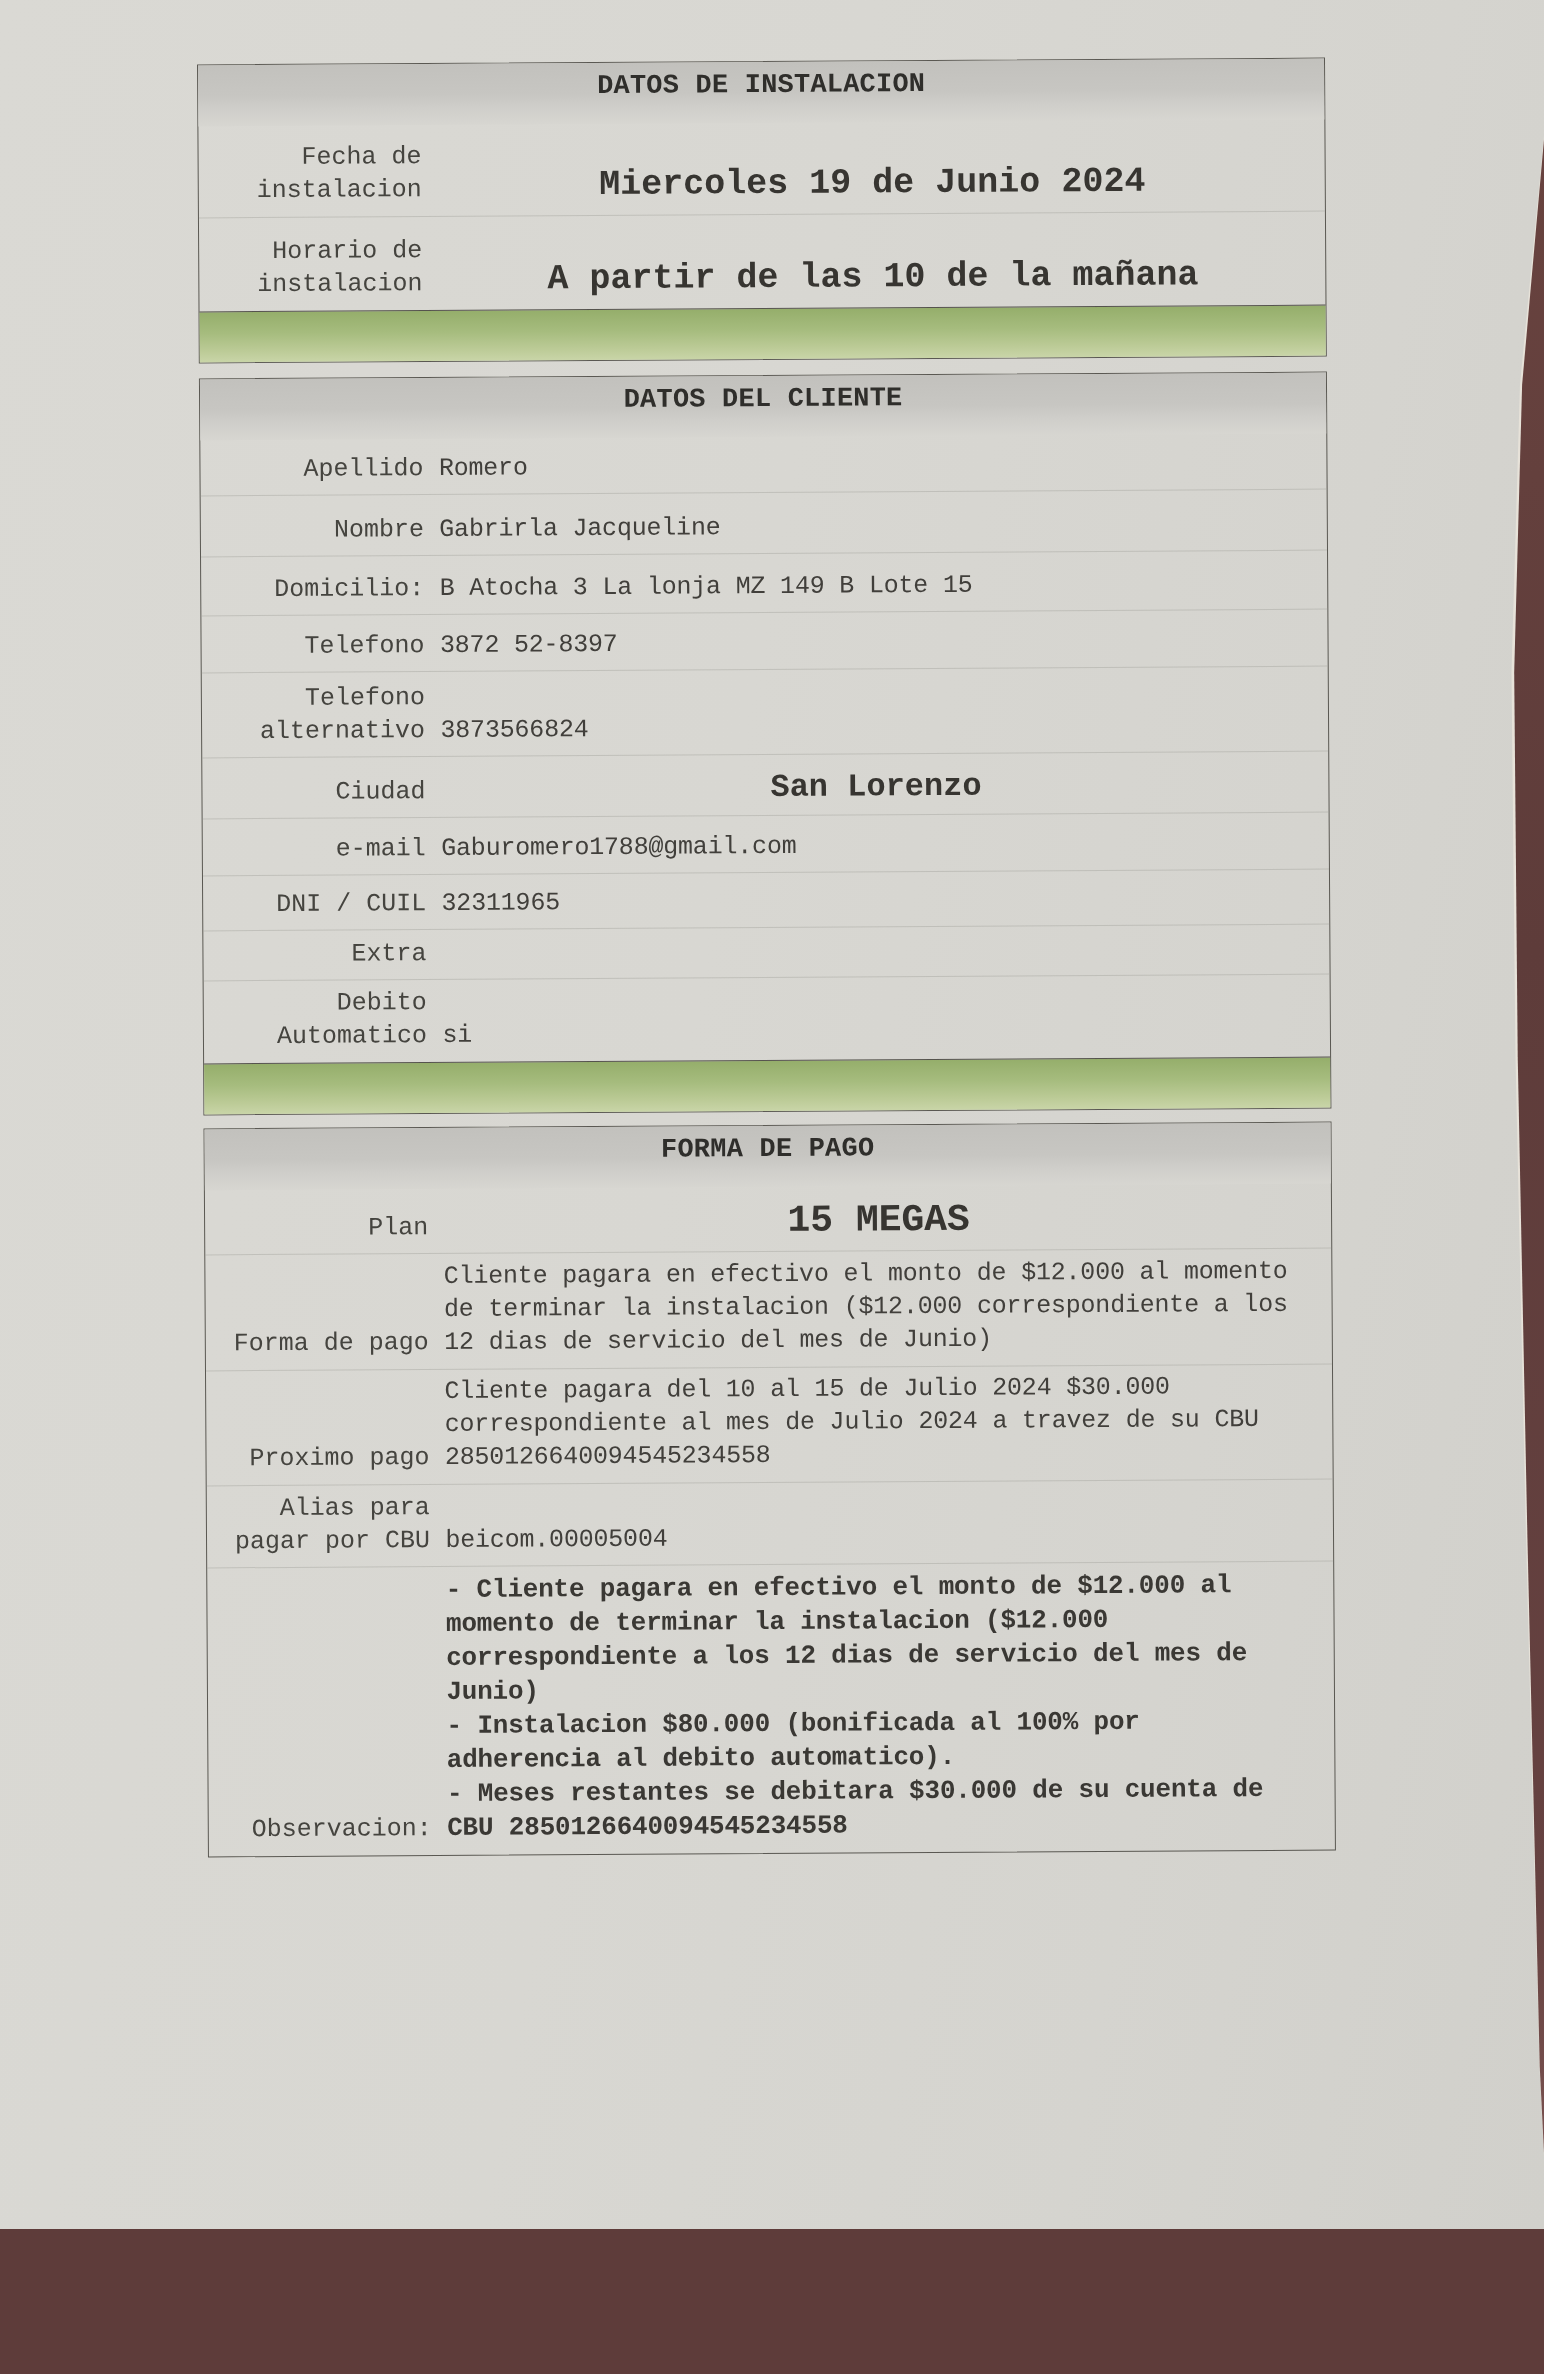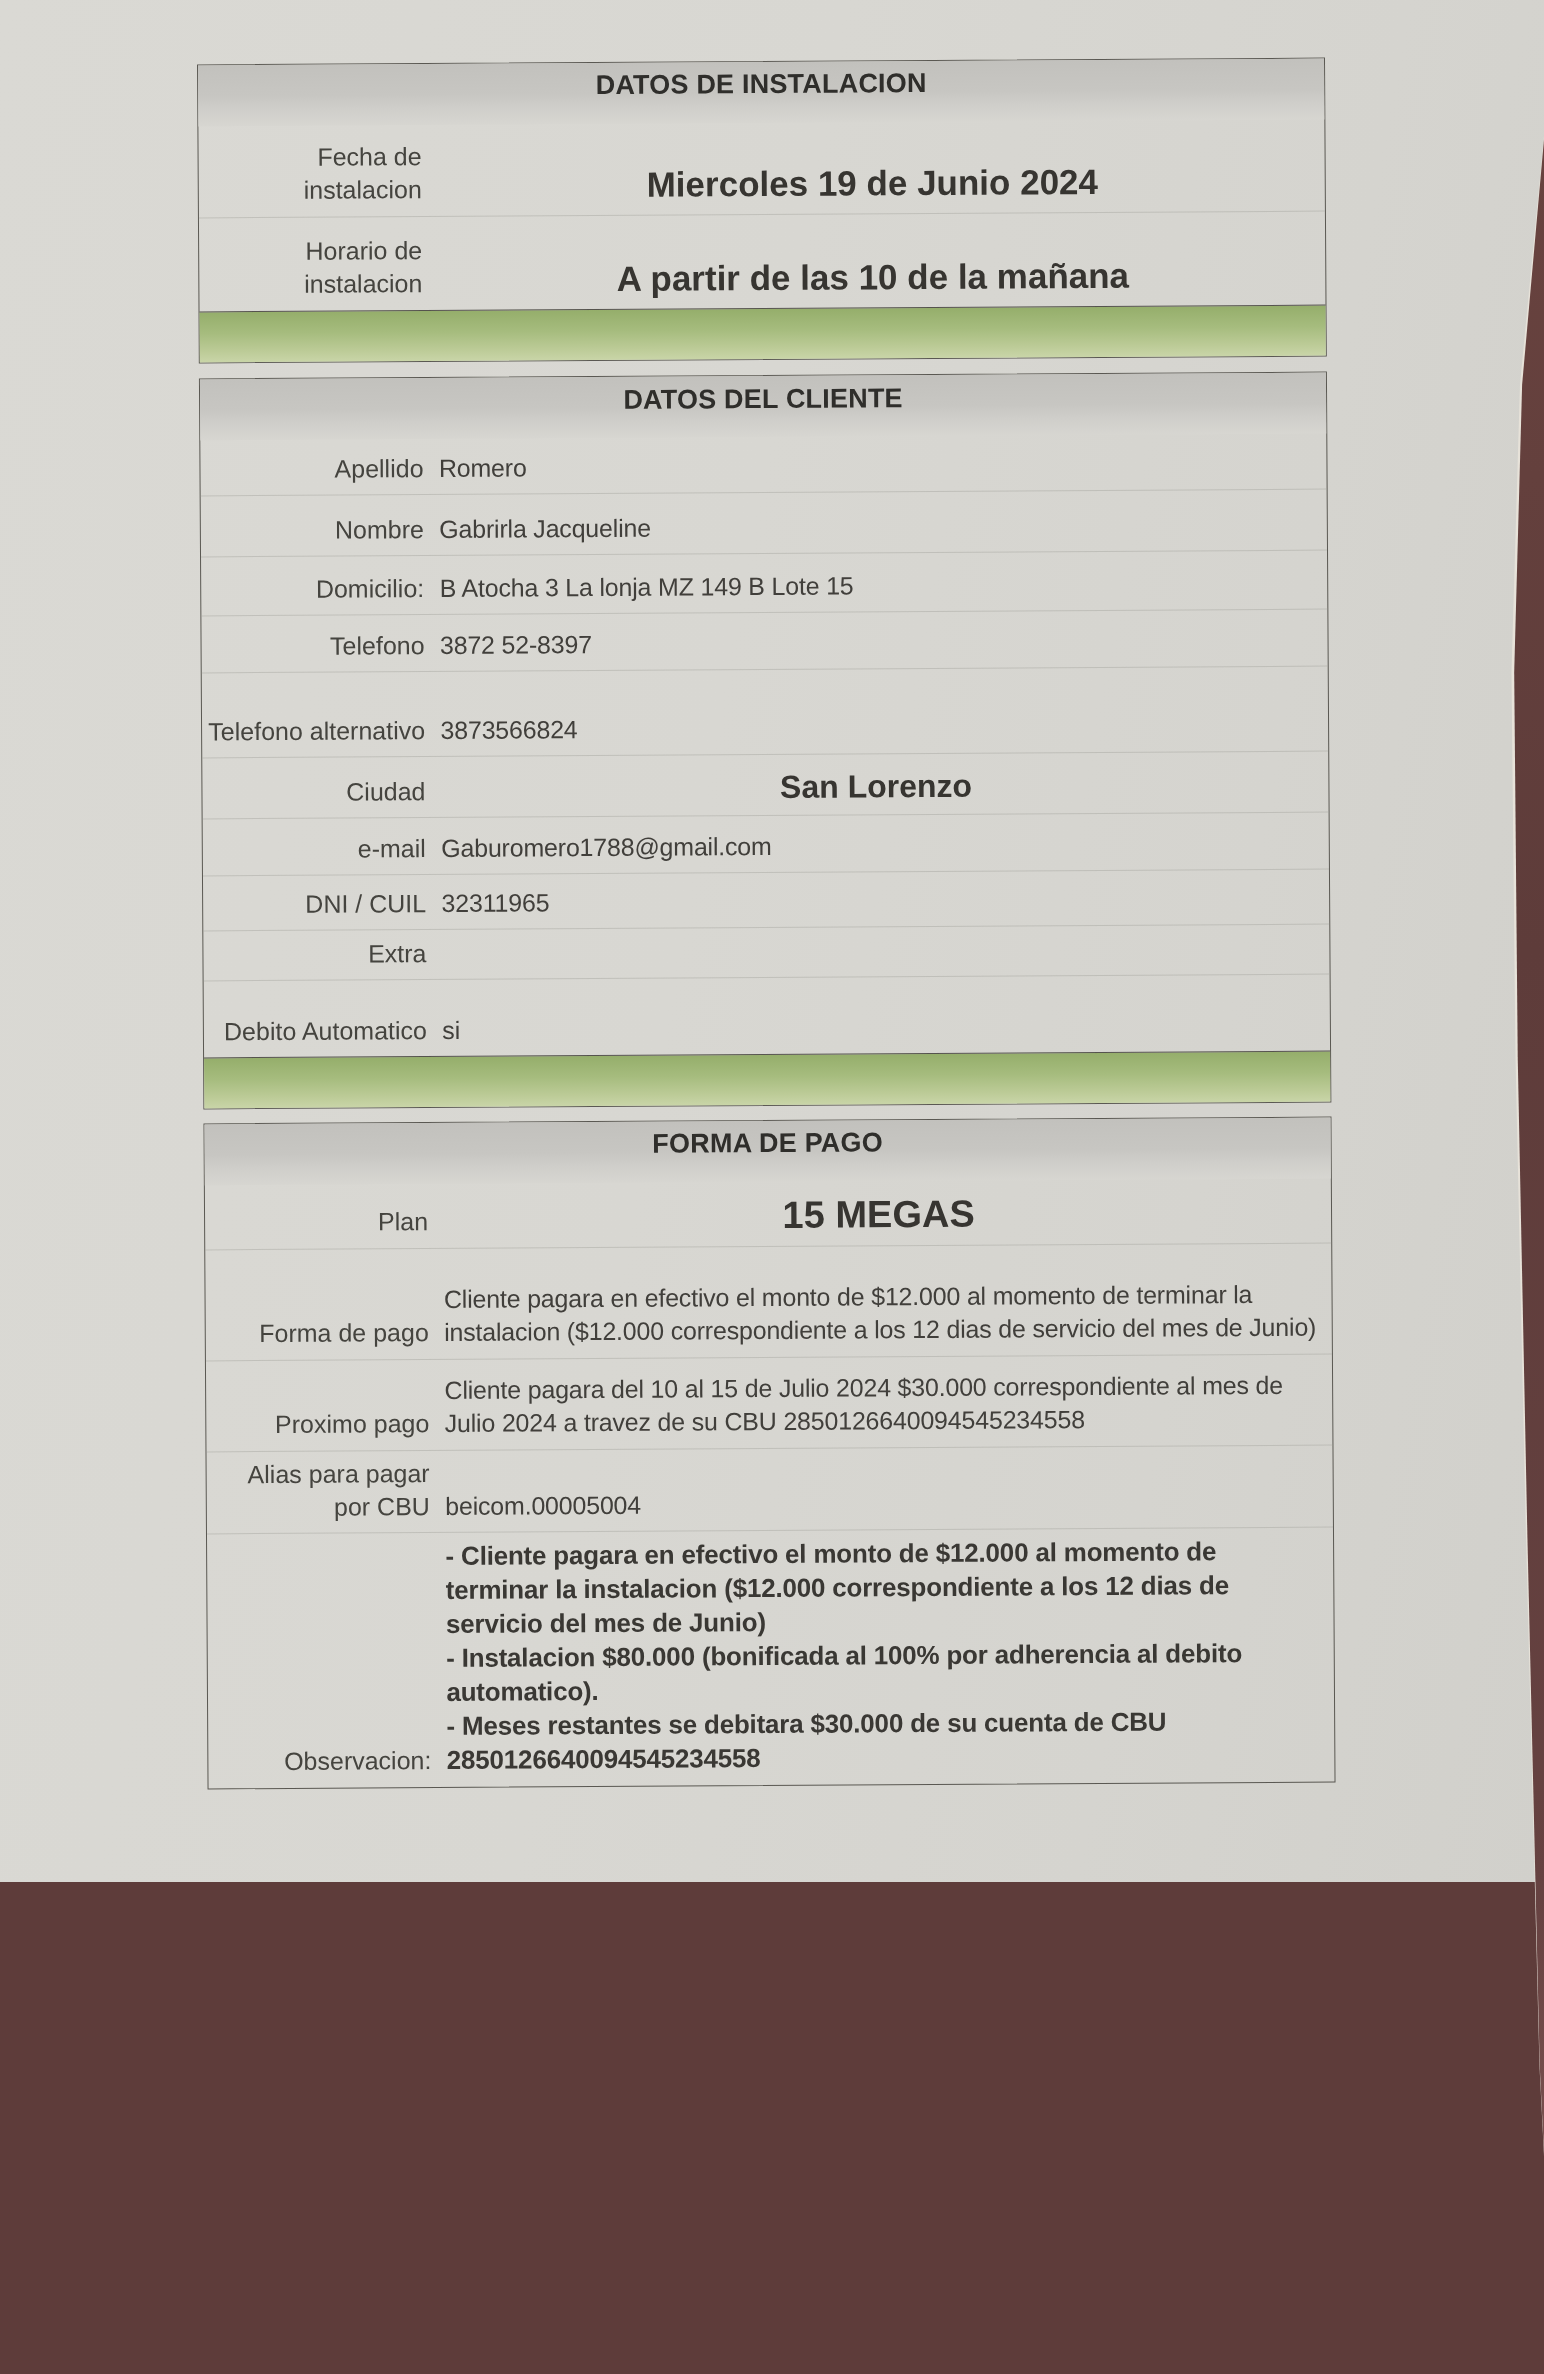--- a/index.html
+++ b/index.html
@@ -2,22 +2,23 @@
 <html><head>
 <meta charset="utf-8">
 <style>
   html, body { margin: 0; padding: 0; }
   body {
     width: 1545px; height: 2375px; overflow: hidden;
     font-family: "Liberation Sans", "DejaVu Sans", sans-serif;
     background: #5e3c3a;
   }
   .photo {
-    position: relative; width: 1545px; height: 1882px;
+    position: relative; width: 1545px; height: 2229px;
     background: linear-gradient(100deg, #dad9d4 0%, #d8d7d2 45%, #d5d4cf 75%, #d1d0cb 100%);
+    font-family: Liberation Mono, monospace;
   }
   
   .backdrop-wedge {
     position: absolute; top: 0; right: 0; width: 44px; height: 2375px;
     background: linear-gradient(180deg, #6a4440 0%, #5e3c3a 40%, #664241 80%, #8a5f5c 100%);
     clip-path: polygon(100% 5.4%, 48% 16.2%, 30% 28.3%, 38% 44.5%, 60% 64.7%, 88% 87%, 100% 91.5%);
   }
   .paper-edge {
     position: absolute; top: 0; right: 0; width: 50px; height: 2375px;
     background: #e7e2d9;

